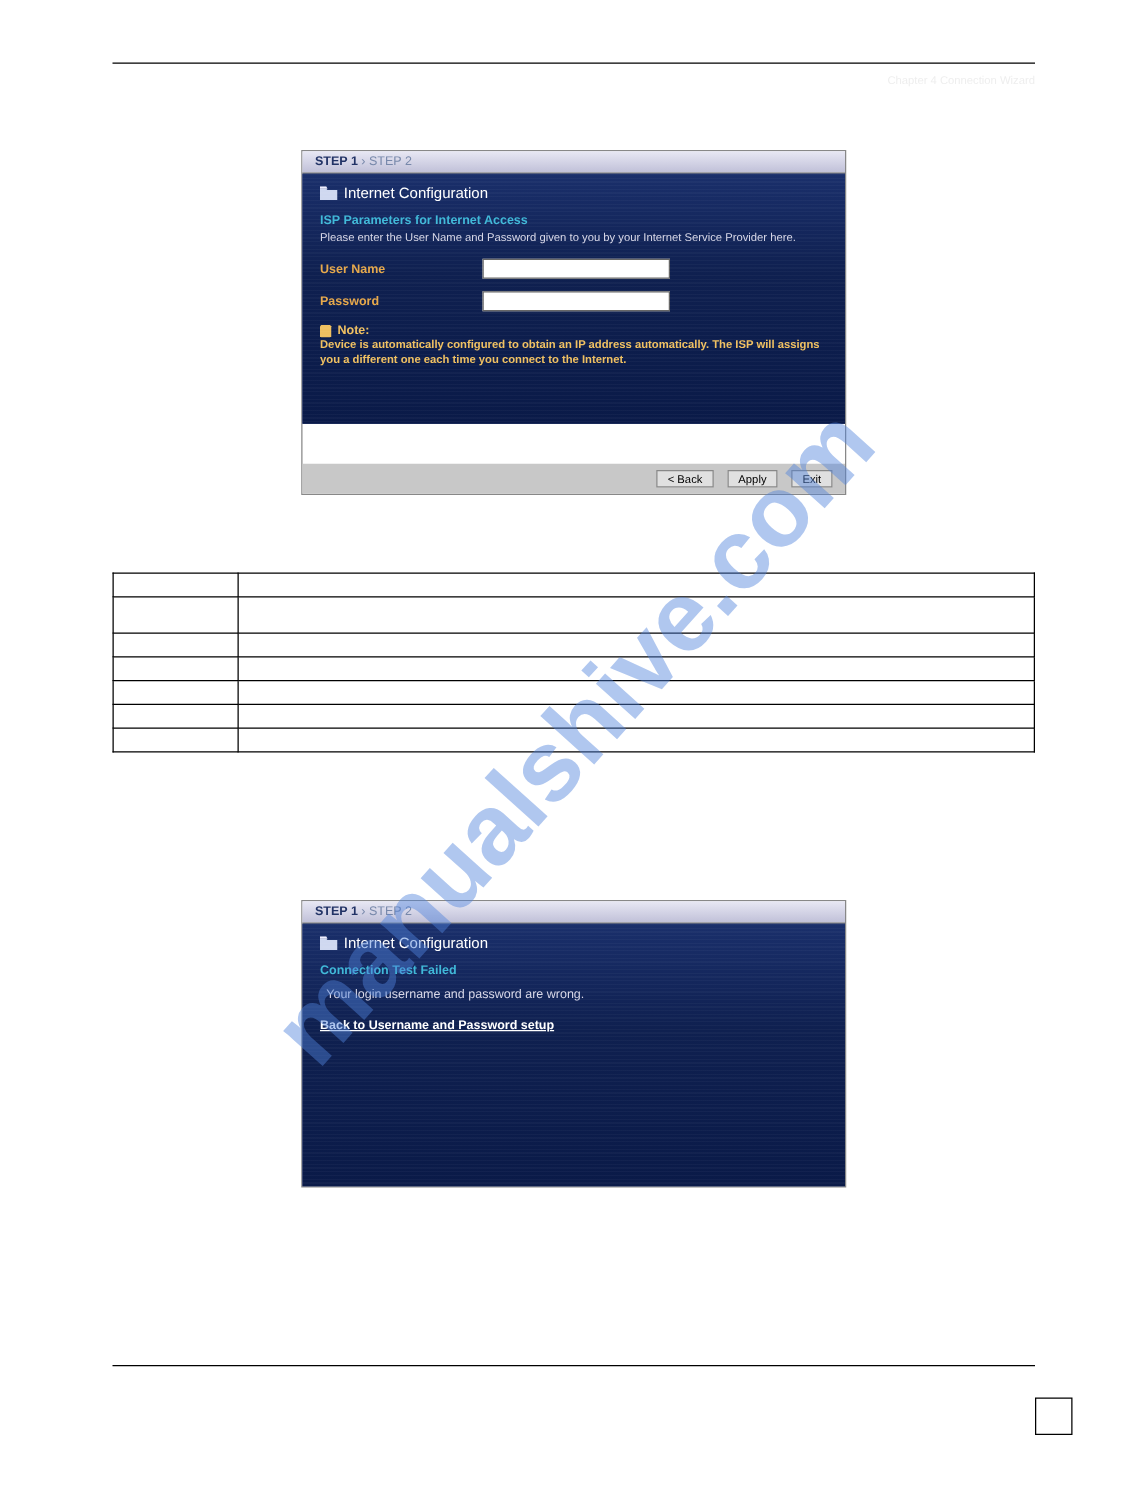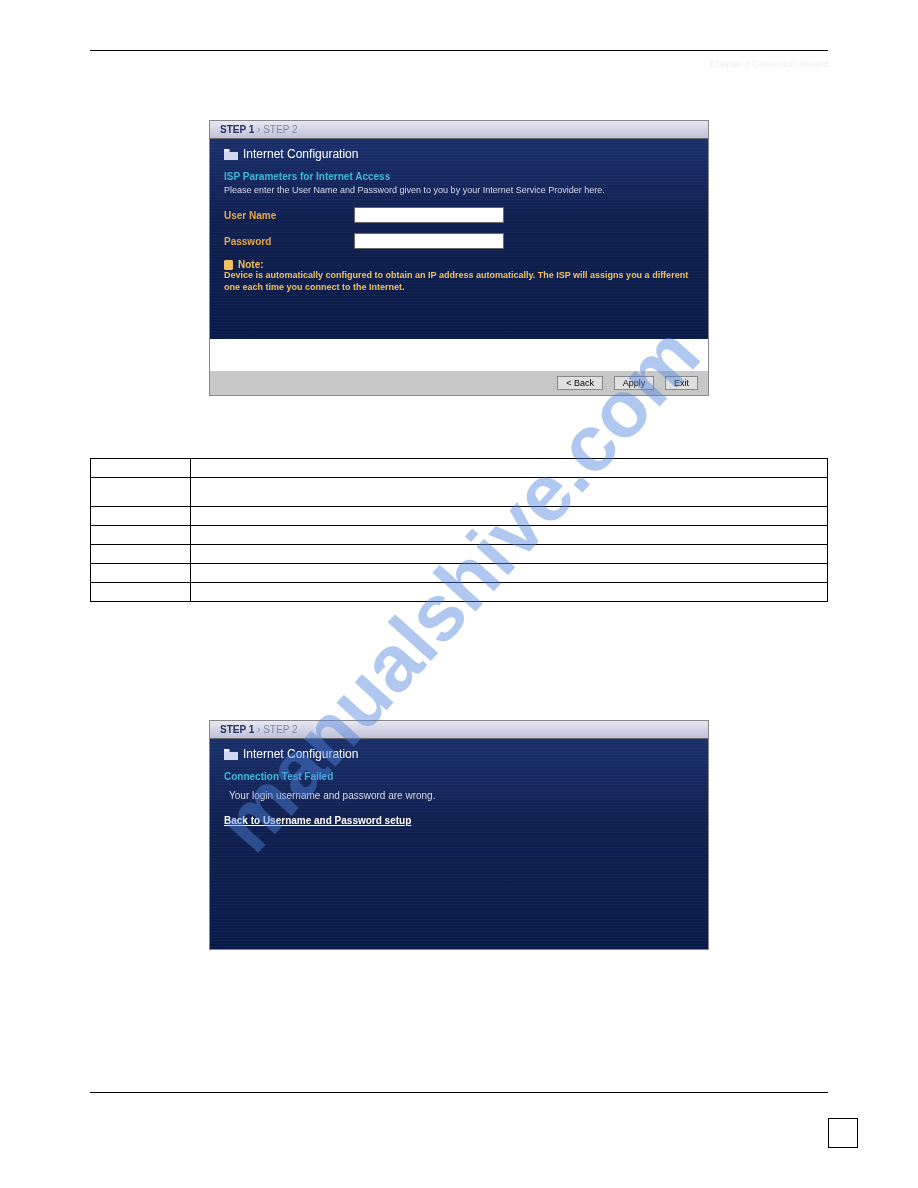--- a/index.html
+++ b/index.html
@@ -25,21 +25,21 @@
   }
   .figure-label {
     font-size: 10px;
     margin-bottom: 10px;
     color: #fff;
   }
   .figure-label b { color: #fff; }
 
   
   .panel {
-    width: 500px;
+    width: 436px;
     margin: 0 auto 20px auto;
     border: 1px solid #888;
   }
   .panel-steps {
     background: linear-gradient(#e8e8f4, #c0c0d8);
     border-bottom: 1px solid #666;
     padding: 3px 10px;
     font-size: 10px;
     font-weight: bold;
     color: #223366;

